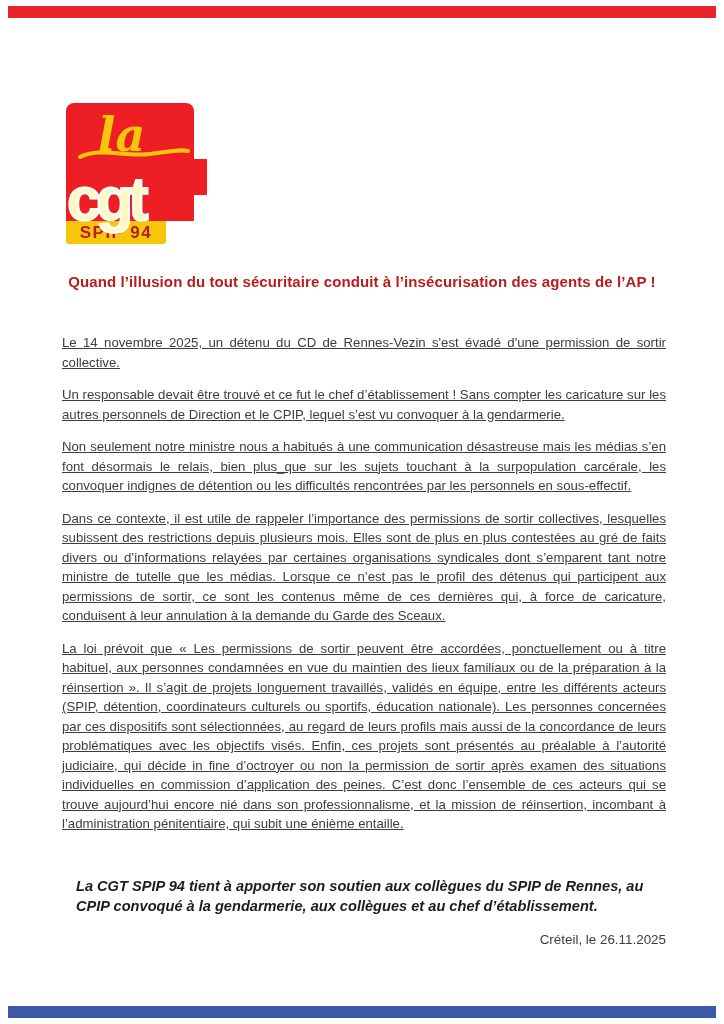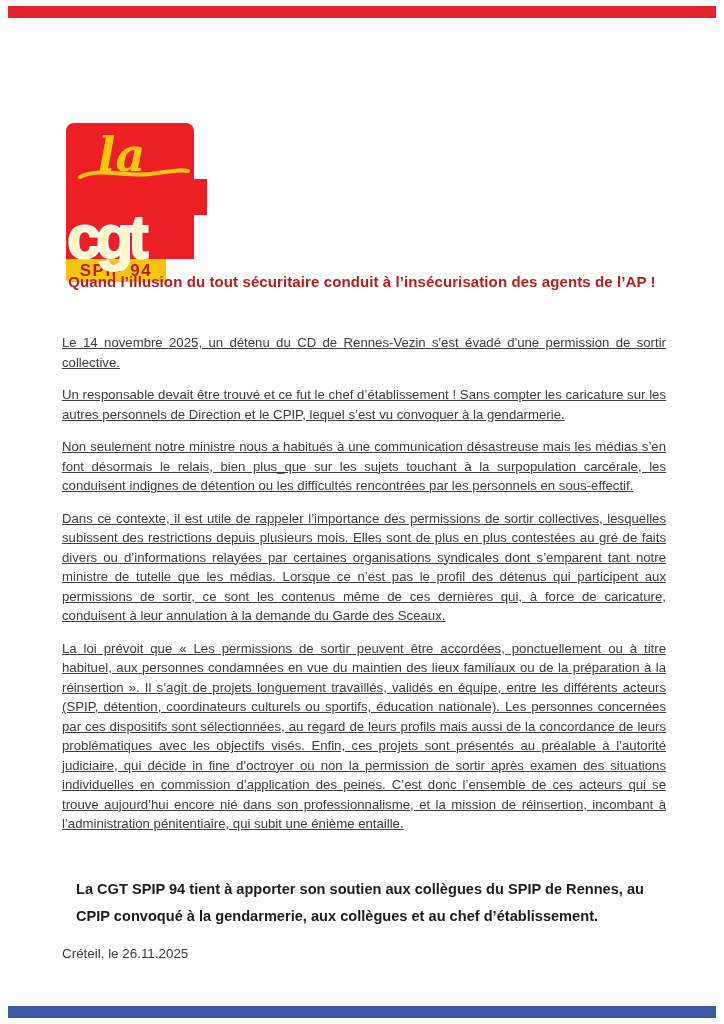--- a/index.html
+++ b/index.html
@@ -18,24 +18,23 @@
     height: 12px;
   }
   .accent-bar.top { top: 6px; }
   .accent-bar.bottom { bottom: 6px; }
 
   
   .logo { position: absolute; left: 66px; top: 103px; width: 128px; }
   .logo-red {
     position: relative;
     width: 128px;
-    height: 136px;
+    height: 118px;
     border-radius: 8px 8px 0 0;
     overflow: visible;
-    margin-top: 20px;
   }
   .logo-nub {
     position: absolute;
     right: -13px;
     top: 56px;
     width: 15px;
     height: 36px;
   }
   .logo-la {
     position: absolute;
@@ -94,26 +93,28 @@
     line-height: 19.5px;
     text-align: justify;
     color: #3d3d3d;
     text-decoration: underline;
   }
   .closing {
     margin: 42px 0 0 14px;
     padding-right: 6px;
     font-weight: bold;
     font-size: 14.6px;
-    line-height: 27px;
+    line-height: 20px;
     color: #1c1c1c;
     text-align: left;
+    font-style: italic;
   }
   .dateline {
     margin-top: 16px;
+    text-align: right;
     font-size: 13.4px;
     color: #3d3d3d;
   }
 </style>
 </head>
 <body>
 
 <div class="page">
 
   <div class="accent-bar top" style="background-color: rgb(232, 36, 43);"></div>
@@ -128,21 +129,21 @@
       <div class="logo-cgt">cgt</div>
     </div>
     <div class="logo-band" style="background-color: rgb(246, 198, 11);">SPIP 94</div>
   </div>
 
   <div class="headline" style="color: #b91c1c;">Quand l’illusion du tout sécuritaire conduit à l’insécurisation des agents de l’AP !</div>
 
   <div class="content">
     <p class="body-par">Le 14 novembre 2025, un détenu du CD de Rennes-Vezin s'est évadé d'une permission de sortir collective.</p>
     <p class="body-par">Un responsable devait être trouvé et ce fut le chef d’établissement ! Sans compter les caricature sur les autres personnels de Direction et le CPIP, lequel s’est vu convoquer à la gendarmerie.</p>
-    <p class="body-par">Non seulement notre ministre nous a habitués à une communication désastreuse mais les médias s’en font désormais le relais, bien plus_que sur les sujets touchant à la surpopulation carcérale, les conduisent indignes de détention ou les difficultés rencontrées par les personnels en sous-effectif.</p>
+    <p class="body-par">Non seulement notre ministre nous a habitués à une communication désastreuse mais les médias s’en font désormais le relais, bien plus_que sur les sujets touchant à la surpopulation carcérale, les convoquer indignes de détention ou les difficultés rencontrées par les personnels en sous-effectif.</p>
     <p class="body-par">Dans ce contexte, il est utile de rappeler l’importance des permissions de sortir collectives, lesquelles subissent des restrictions depuis plusieurs mois. Elles sont de plus en plus contestées au gré de faits divers ou d’informations relayées par certaines organisations syndicales dont s’emparent tant notre ministre de tutelle que les médias. Lorsque ce n’est pas le profil des détenus qui participent aux permissions de sortir, ce sont les contenus même de ces dernières qui, à force de caricature, conduisent à leur annulation à la demande du Garde des Sceaux.</p>
     <p class="body-par">La loi prévoit que « Les permissions de sortir peuvent être accordées, ponctuellement ou à titre habituel, aux personnes condamnées en vue du maintien des lieux familiaux ou de la préparation à la réinsertion ». Il s’agit de projets longuement travaillés, validés en équipe, entre les différents acteurs (SPIP, détention, coordinateurs culturels ou sportifs, éducation nationale). Les personnes concernées par ces dispositifs sont sélectionnées, au regard de leurs profils mais aussi de la concordance de leurs problématiques avec les objectifs visés. Enfin, ces projets sont présentés au préalable à l’autorité judiciaire, qui décide in fine d’octroyer ou non la permission de sortir après examen des situations individuelles en commission d’application des peines. C’est donc l’ensemble de ces acteurs qui se trouve aujourd’hui encore nié dans son professionnalisme, et la mission de réinsertion, incombant à l’administration pénitentiaire, qui subit une énième entaille.</p>
 
     <p class="closing">La CGT SPIP 94 tient à apporter son soutien aux collègues du SPIP de Rennes, au CPIP convoqué à la gendarmerie, aux collègues et au chef d’établissement.</p>
 
     <div class="dateline">Créteil, le 26.11.2025</div>
   </div>
 
   <div class="accent-bar bottom" style="background-color: rgb(62, 88, 168);"></div>
 

